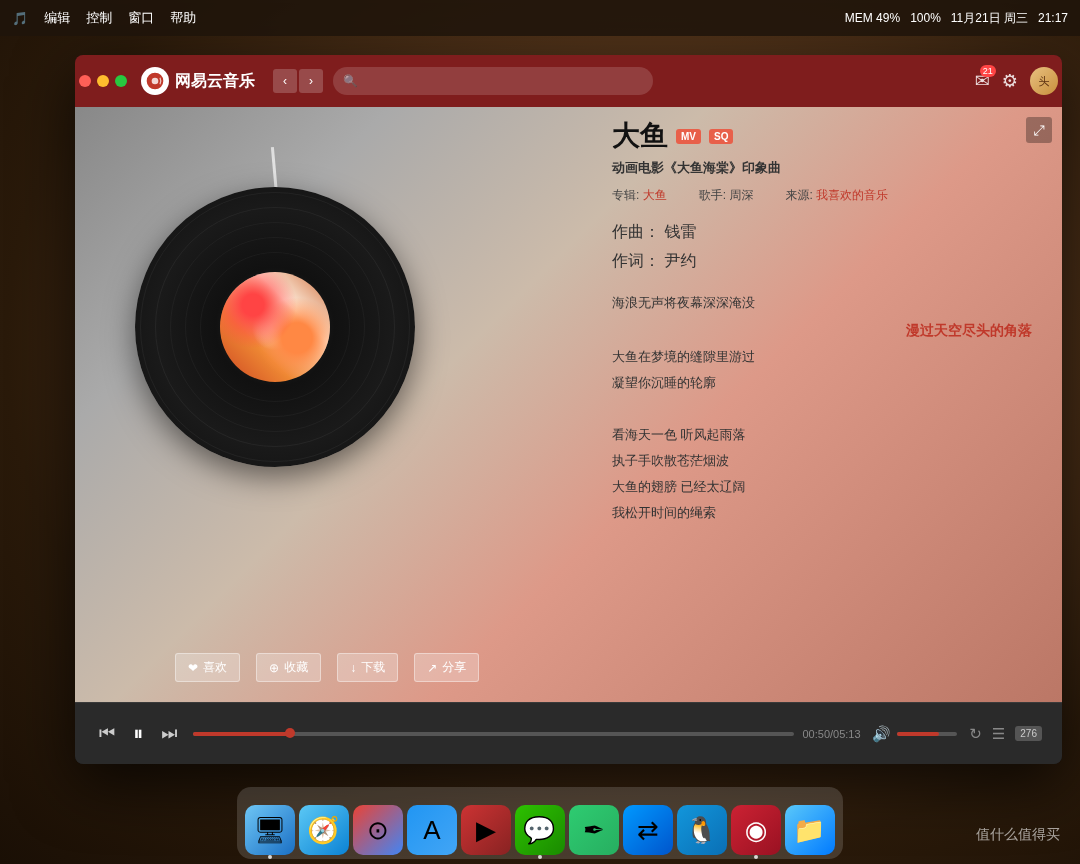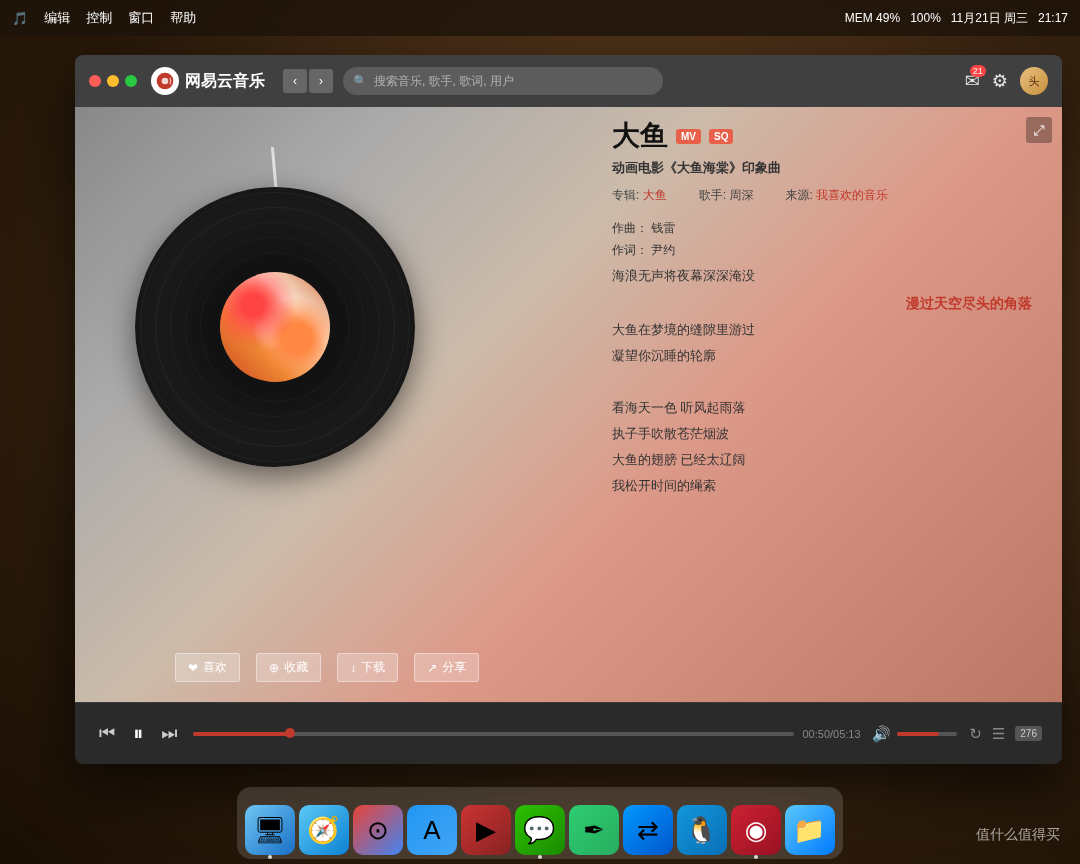--- a/index.html
+++ b/index.html
@@ -61,25 +61,25 @@
       right: 18px;
       bottom: 100px;
       background: #1a1a1a;
       border-radius: 8px;
       overflow: hidden;
       box-shadow: 0 20px 60px rgba(0,0,0,0.7);
     }
 
     
     .toolbar {
-      background: #404040;
+      background: #7f1d1d;
       height: 52px;
       display: flex;
       align-items: center;
-      padding: 0 14px;
+      padding: 0 4px;
       gap: 10px;
       position: relative;
     }
 
     .traffic-lights {
       display: flex;
       gap: 6px;
       align-items: center;
     }
 
@@ -326,24 +326,24 @@
       color: #444;
       margin-bottom: 14px;
     }
 
     .song-meta a {
       color: #c0392b;
       text-decoration: none;
     }
 
     .song-credits {
-      font-size: 12px;
+      font-size: 16px;
       color: #333;
       line-height: 1.8;
-      margin-bottom: 2px;
+      margin-bottom: 14px;
     }
 
     .lyrics {
       font-size: 13px;
       color: #333;
       line-height: 2.0;
     }
 
     .lyric-current {
       color: #c0392b;
@@ -611,21 +611,20 @@
       <span>网易云音乐</span>
     </div>
 
     <div class="nav-arrows">
       <button class="nav-btn">‹</button>
       <button class="nav-btn">›</button>
     </div>
 
     <div class="search-bar">
       <span style="color:rgba(255,255,255,0.6);font-size:12px;">🔍</span>
-      <input type="text" placeholder="搜索音乐, 歌手, 歌词, 用户" style="">
     </div>
 
     <div class="toolbar-right">
       <div class="toolbar-icon" style="position:relative;">
         ✉
         <span class="badge">21</span>
       </div>
       <div class="toolbar-icon">⚙</div>
       <div class="avatar">头</div>
     </div>

